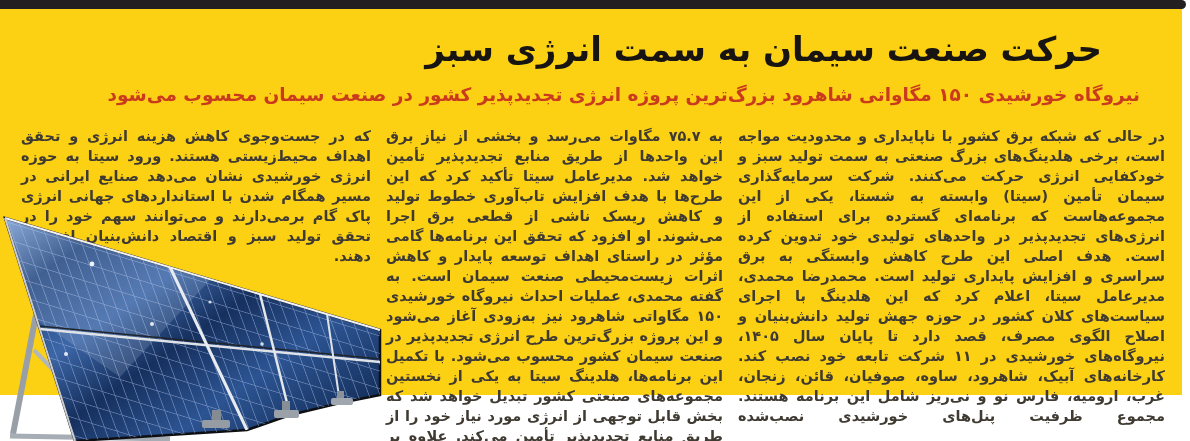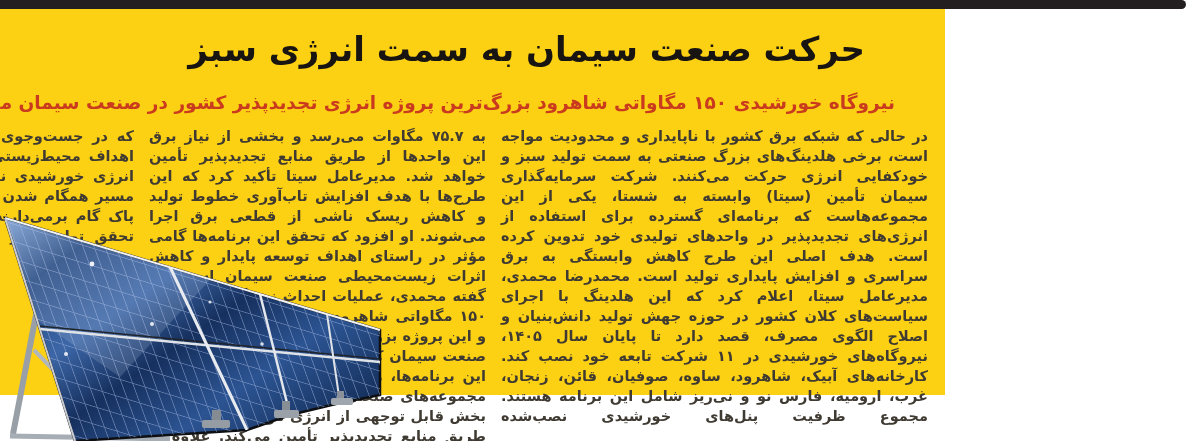--- a/index.html
+++ b/index.html
@@ -9,30 +9,30 @@
     font-family:"DejaVu Sans", sans-serif;
   }
   .page{position:absolute;inset:0;}
   
   .top-bar{
     position:absolute;left:0;top:0;width:1186px;height:9px;
     background:#231f20;border-radius:0 10px 10px 0;
   }
   
   .yellow{
-    position:absolute;left:0;top:9px;width:945px;height:386px;
+    position:absolute;left:0;top:9px;width:1182px;height:386px;
     background:#fcd013;
   }
   .headline{
     position:absolute;top:20px;right:80px;margin:0;
     font-size:34px;line-height:40px;font-weight:800;color:#171412;
     letter-spacing:-0.5px;white-space:nowrap;
   }
   .subheadline{
-    position:absolute;top:74px;right:42px;margin:8px;
+    position:absolute;top:74px;right:42px;margin:0;
     font-size:18.5px;line-height:24px;font-weight:700;color:#c93a1e;
     white-space:nowrap;
   }
   .cols{
     position:absolute;top:117px;right:17px;width:1146px;
     display:flex;flex-direction:row;gap:15px;direction:rtl;
   }
   .col{color:#3f3a32;font-size:14.5px;line-height:20px;}
   .col-1{width:427px;}
   .col-2{width:337px;}

